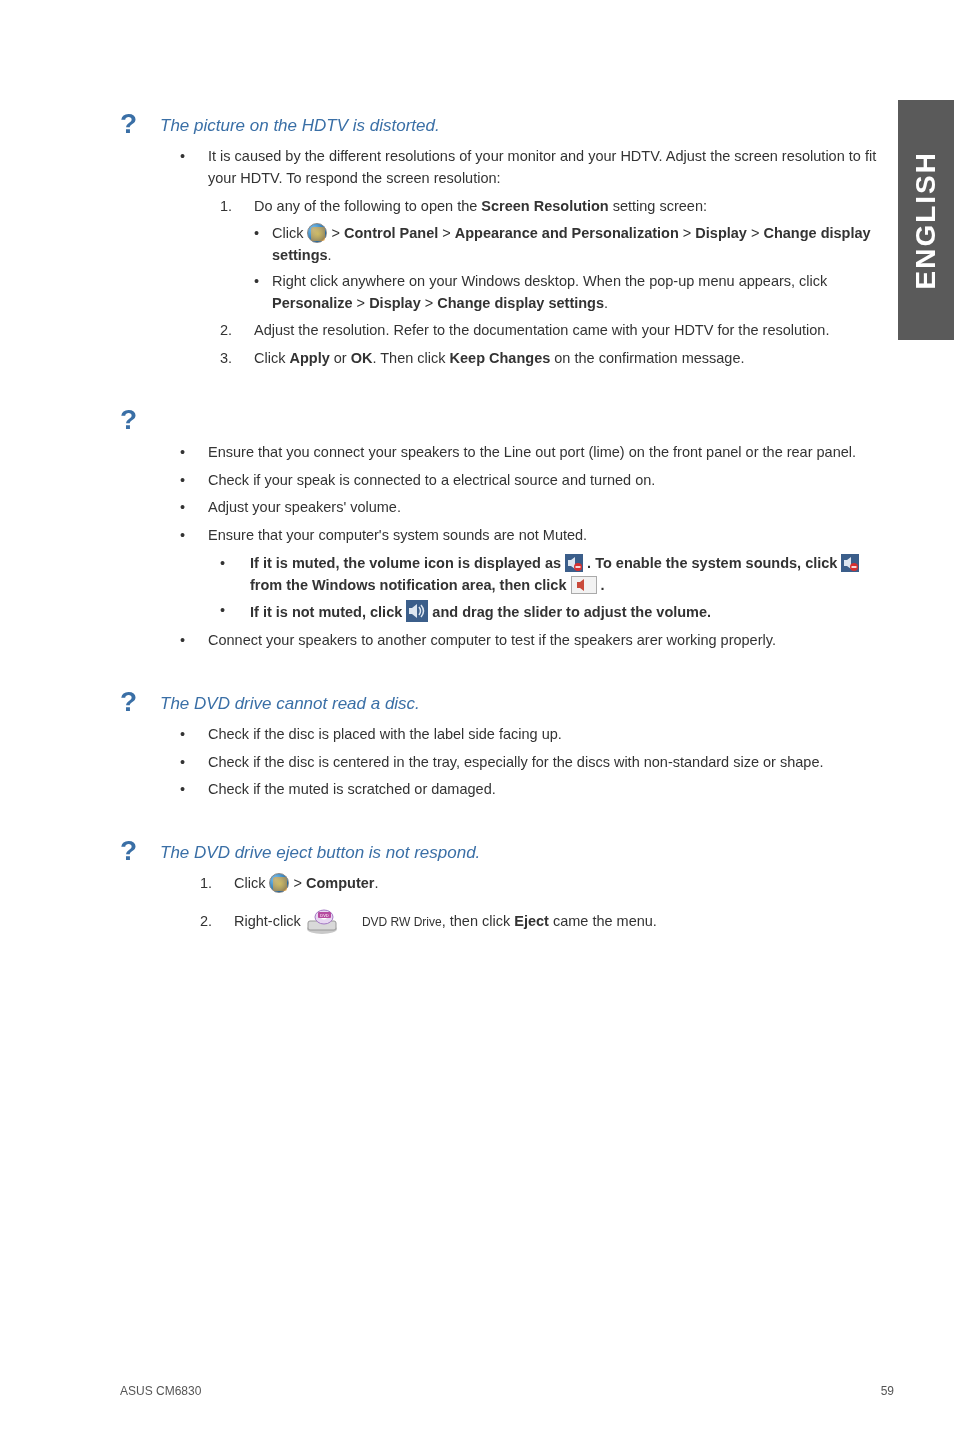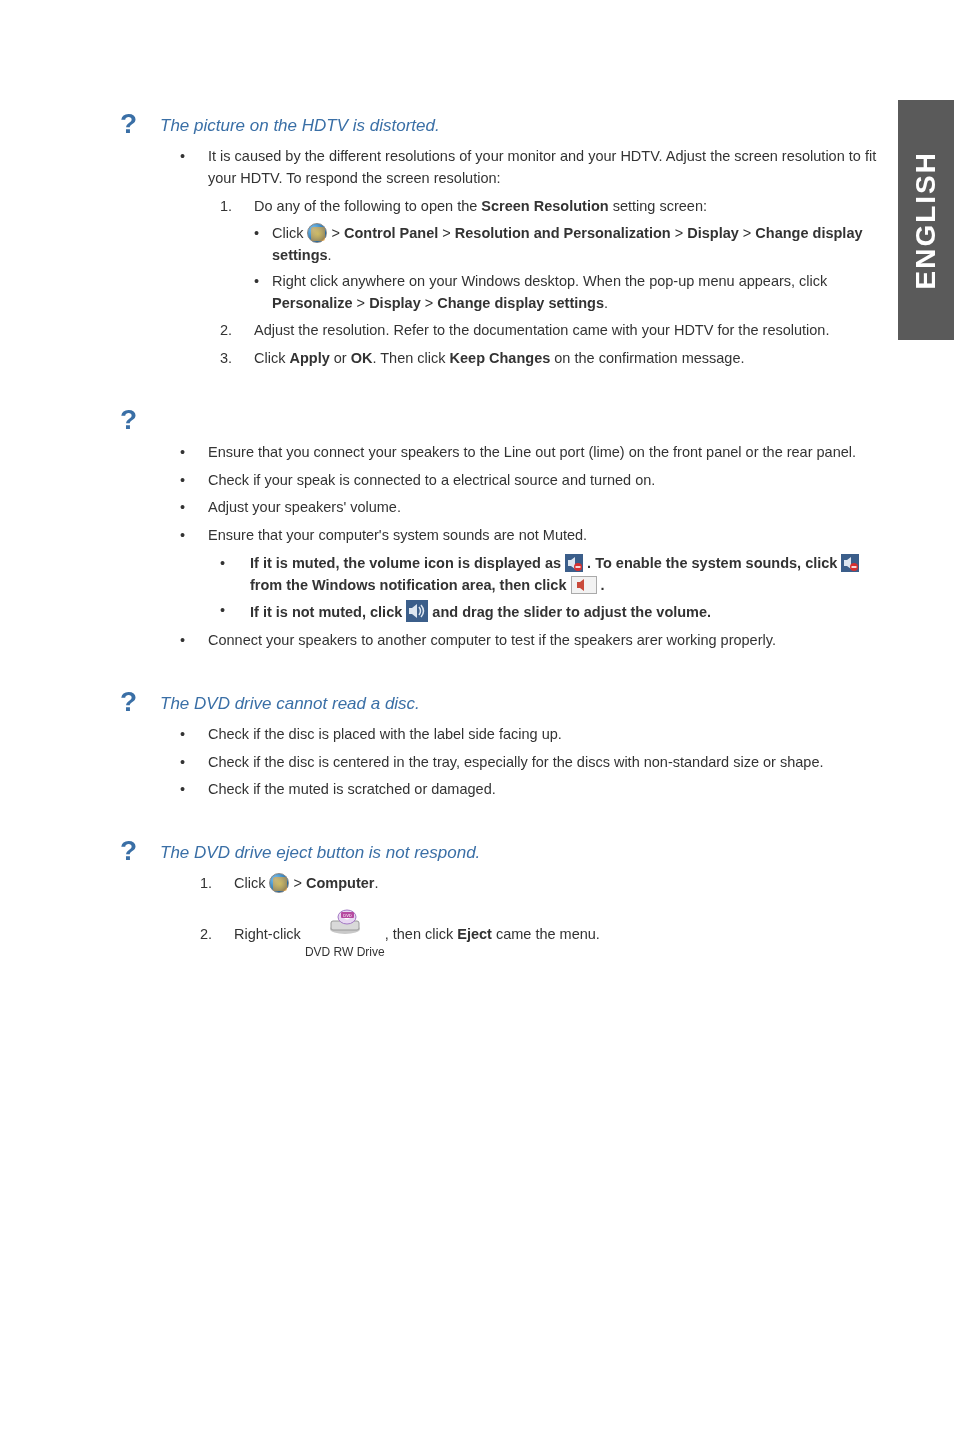--- a/index.html
+++ b/index.html
@@ -25,21 +25,21 @@
   .sub2 .d { width: 30px; flex-shrink: 0; }
   .sub2 .txt { flex: 1; font-weight: bold; }
   b { font-weight: bold; }
   .ico { display: inline-block; vertical-align: middle; }
   .win-orb { width: 20px; height: 20px; border-radius: 50%; background: radial-gradient(circle at 30% 30%, #7fc4f0, #2a78b5 60%, #0a3a66); border: 1px solid #888; position: relative; vertical-align: -5px; }
   .win-orb::after { content: ""; position: absolute; left: 3px; top: 3px; width: 14px; height: 14px; background: radial-gradient(circle, rgba(255,200,60,0.9), rgba(255,150,20,0.6)); border-radius: 2px; opacity: 0.8; }
   .spk-muted { width: 18px; height: 18px; vertical-align: -4px; }
   .spk { width: 22px; height: 22px; vertical-align: -5px; }
   .mixer-btn { display: inline-block; width: 26px; height: 18px; border: 1px solid #aaa; background: #f2f2f2; vertical-align: -4px; position: relative; }
   .mixer-btn svg { position: absolute; left: 4px; top: 1px; }
-  .dvd-drive { display: inline-flex; align-items: center; gap: 8px; vertical-align: middle; flex-direction: column; }
+  .dvd-drive { display: inline-flex; align-items: center; gap: 23px; vertical-align: middle; }
   .dvd-drive .drv { width: 34px; height: 26px; position: relative; }
   .footer { position: absolute; bottom: 40px; left: 120px; right: 60px; display: flex; justify-content: space-between; font-size: 12px; color: #555; }
 </style>
 </head>
 <body>
 
 <div class="page">
   <div class="side-tab">
     <span>ENGLISH</span>
   </div>
@@ -53,21 +53,21 @@
       <div class="bul">
           <div class="dot">•</div>
           <div class="txt">It is caused by the different resolutions of your monitor and your HDTV. Adjust the screen resolution to fit your HDTV. To respond the screen resolution:</div>
         </div>
       <div class="num">
           <div class="n">1.</div>
           <div class="txt"><span>Do any of the following to open the </span><b>Screen Resolution</b><span> setting screen:</span></div>
         </div>
       <div class="sub">
           <div class="d">•</div>
-          <div class="txt"><span>Click </span><span class="ico win-orb"></span> &gt; <b>Control Panel</b> &gt; <b>Resolution and Personalization</b> &gt; <b>Display</b> &gt; <b>Change display settings</b>.</div>
+          <div class="txt"><span>Click </span><span class="ico win-orb"></span> &gt; <b>Control Panel</b> &gt; <b>Appearance and Personalization</b> &gt; <b>Display</b> &gt; <b>Change display settings</b>.</div>
         </div>
       <div class="sub">
           <div class="d">•</div>
           <div class="txt"><span>Right click anywhere on your Windows desktop. When the pop-up menu appears, click </span><b>Personalize</b> &gt; <b>Display</b> &gt; <b>Change display settings</b>.</div>
         </div>
       <div class="num">
           <div class="n">2.</div>
           <div class="txt">Adjust the resolution. Refer to the documentation came with your HDTV for the resolution.</div>
         </div>
       <div class="num">
@@ -186,13 +186,17 @@
             <rect x="13" y="3" width="13" height="6" rx="1" fill="#b64aa0"></rect>
             <text x="19.5" y="7.6" font-size="4" fill="#fff" text-anchor="middle" font-family="Arial">DVD</text>
           </svg>
           <span style="font-size:12px;color:#333;">DVD RW Drive</span>
         </span><span>, then click </span><b>Eject</b><span> came the menu.</span>
       </div>
         </div>
     </div>
   </div>
 
+  <div class="footer">
+    <span>ASUS CM6830</span>
+    <span>59</span>
+  </div>
 </div>
 
 </body></html>

